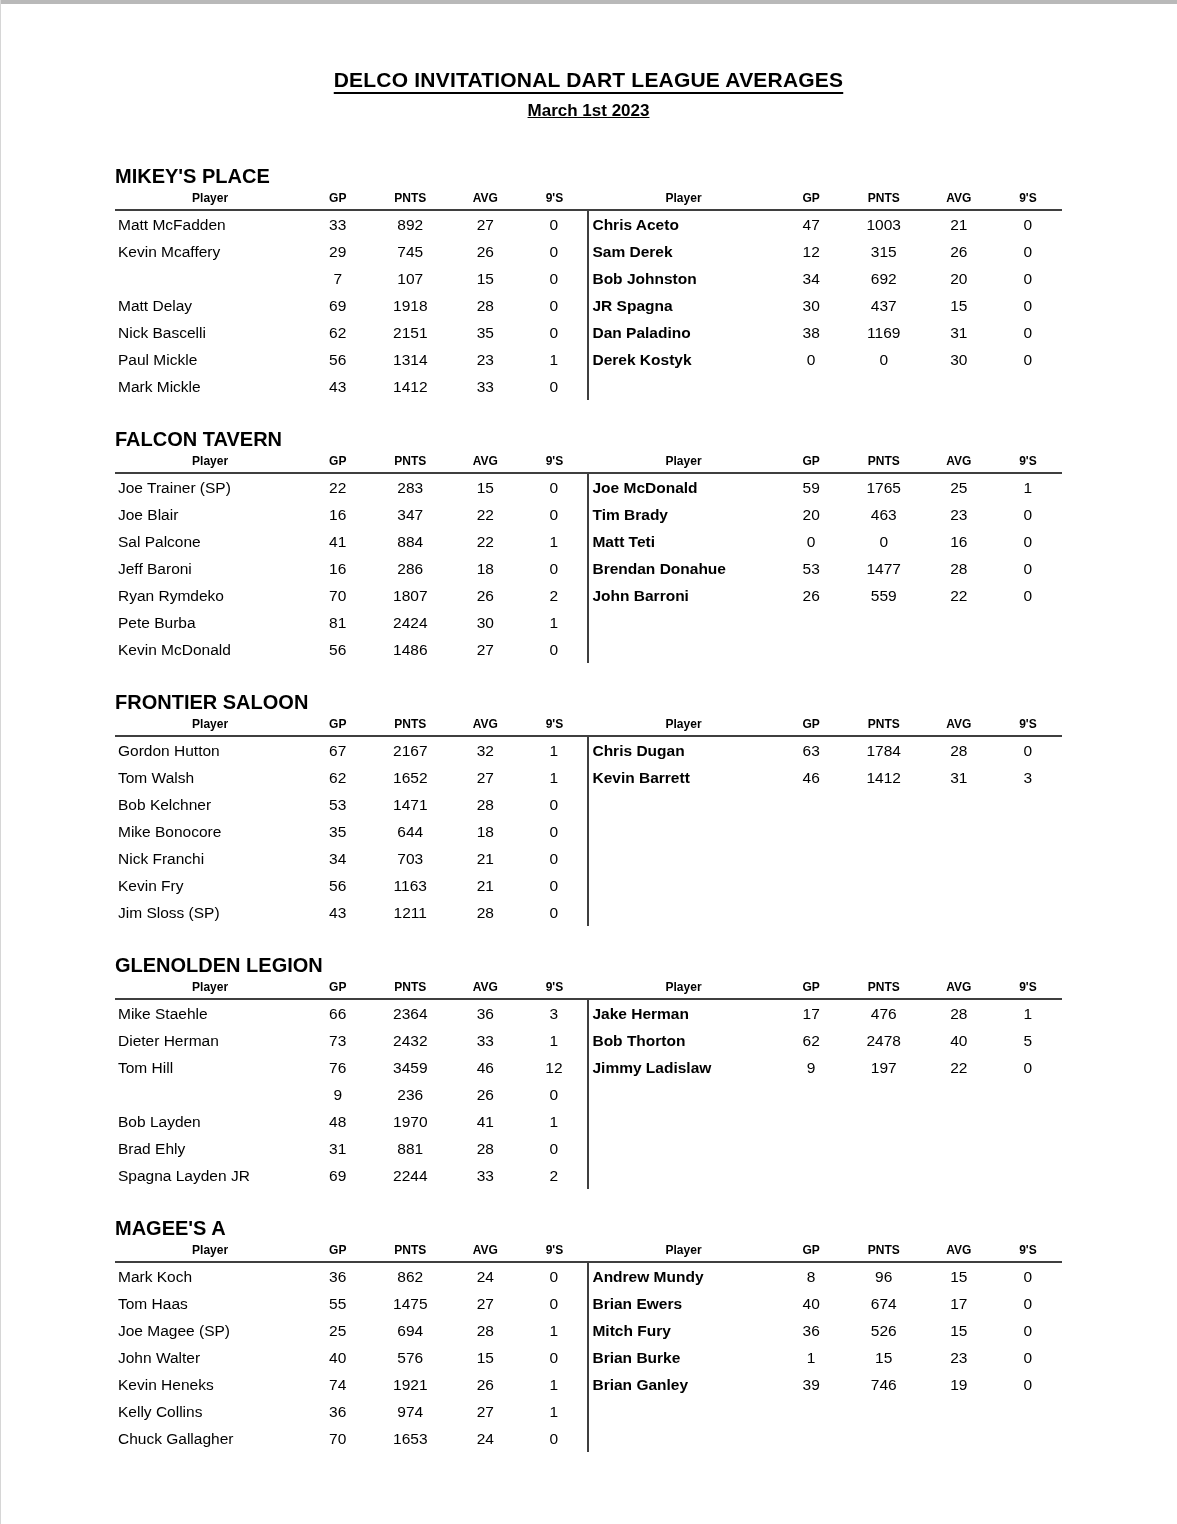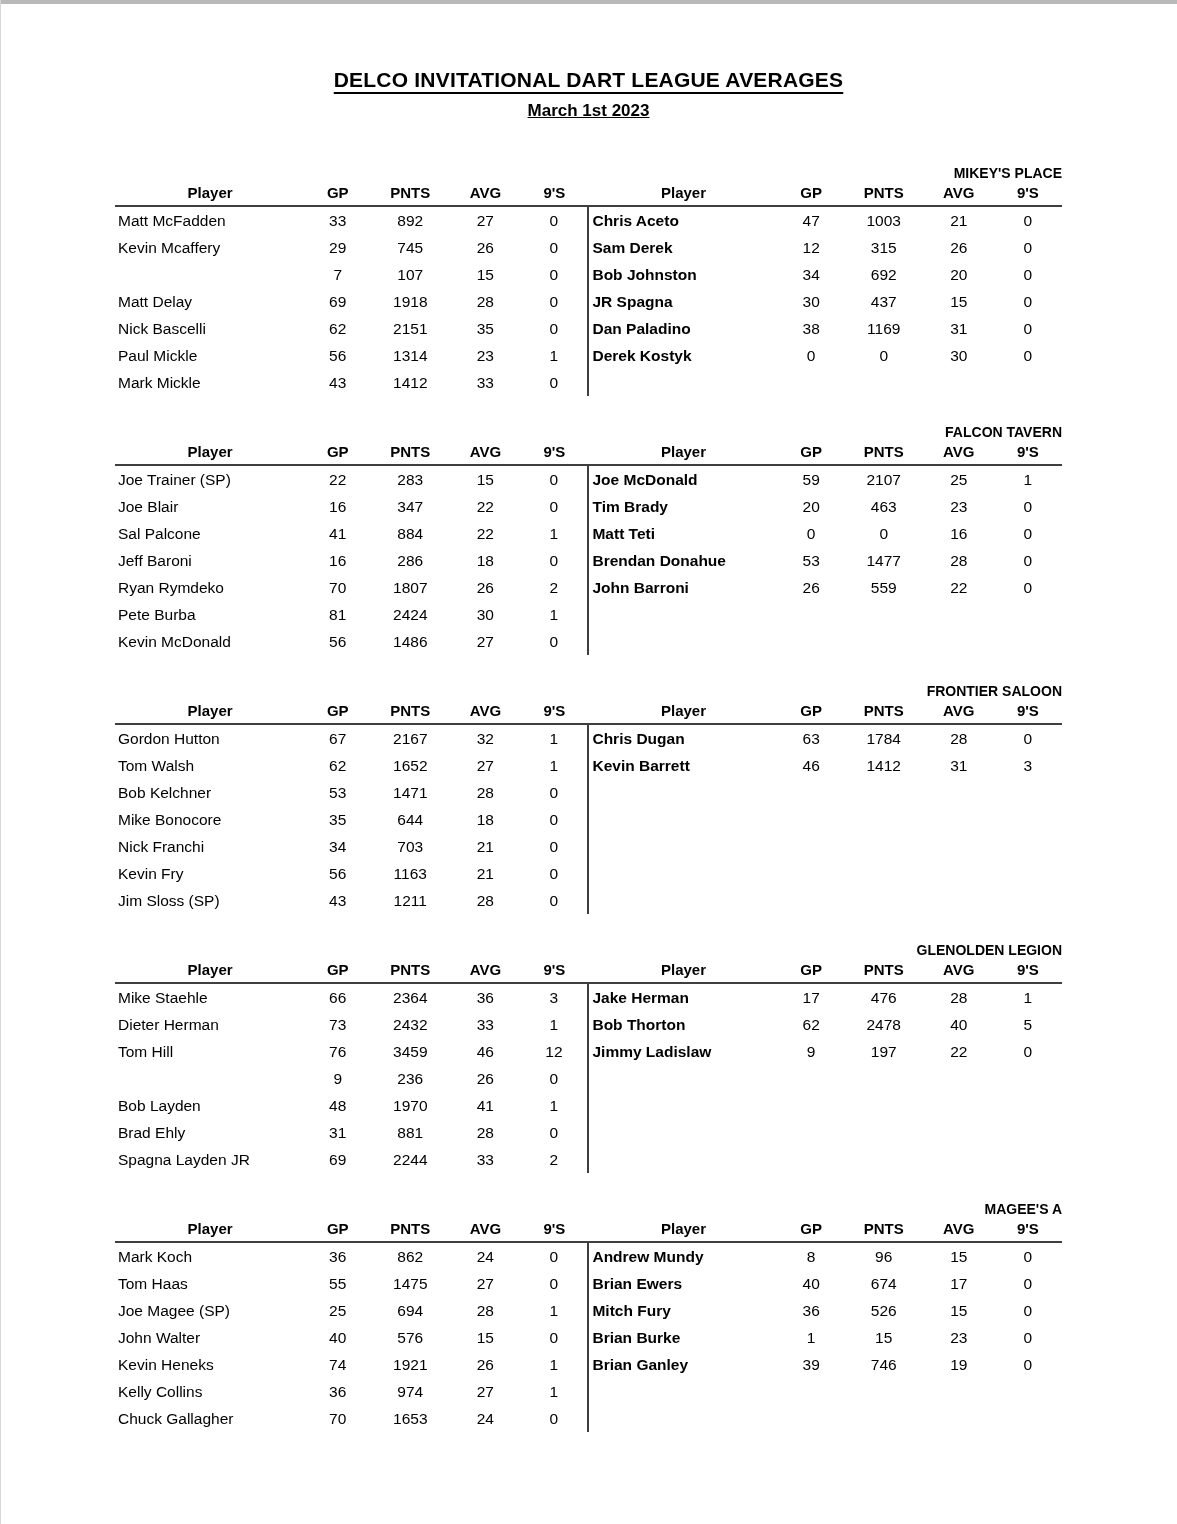--- a/index.html
+++ b/index.html
@@ -47,37 +47,37 @@
     text-decoration: underline;
   }
   .content {
     width: 947px;
     margin: 44px auto 0 auto;
   }
   .section + .section {
     margin-top: 28px;
   }
   .section-title {
-    text-align: right;
-    font-size: 14px;
+    text-align: left;
+    font-size: 20px;
     font-weight: bold;
     margin-bottom: 3px;
   }
   table.avg-table {
     width: 100%;
     border-collapse: collapse;
     table-layout: fixed;
   }
   col.w-player { width: 190px; }
   col.w-gp     { width: 65px; }
   col.w-pnts   { width: 80px; }
   col.w-avg    { width: 70px; }
   col.w-nines  { width: 68px; }
   .avg-table th {
-    font-size: 15px;
+    font-size: 12px;
     font-weight: bold;
     padding: 0 0 4px 0;
     border-bottom: 2px solid #3f3f3f;
     text-align: center;
     white-space: nowrap;
   }
   .avg-table td {
     font-size: 15.5px;
     height: 27px;
     line-height: 27px;
@@ -255,21 +255,21 @@
         </thead>
         <tbody>
           <tr>
             <td class="c-player">Joe Trainer (SP)</td>
             <td class="c-num">22</td>
             <td class="c-num">283</td>
             <td class="c-num">15</td>
             <td class="c-num">0</td>
             <td class="c-player div-l">Joe McDonald</td>
             <td class="c-num">59</td>
-            <td class="c-num">2107</td>
+            <td class="c-num">1765</td>
             <td class="c-num">25</td>
             <td class="c-num">1</td>
           </tr>
           <tr>
             <td class="c-player">Joe Blair</td>
             <td class="c-num">16</td>
             <td class="c-num">347</td>
             <td class="c-num">22</td>
             <td class="c-num">0</td>
             <td class="c-player div-l">Tim Brady</td>

